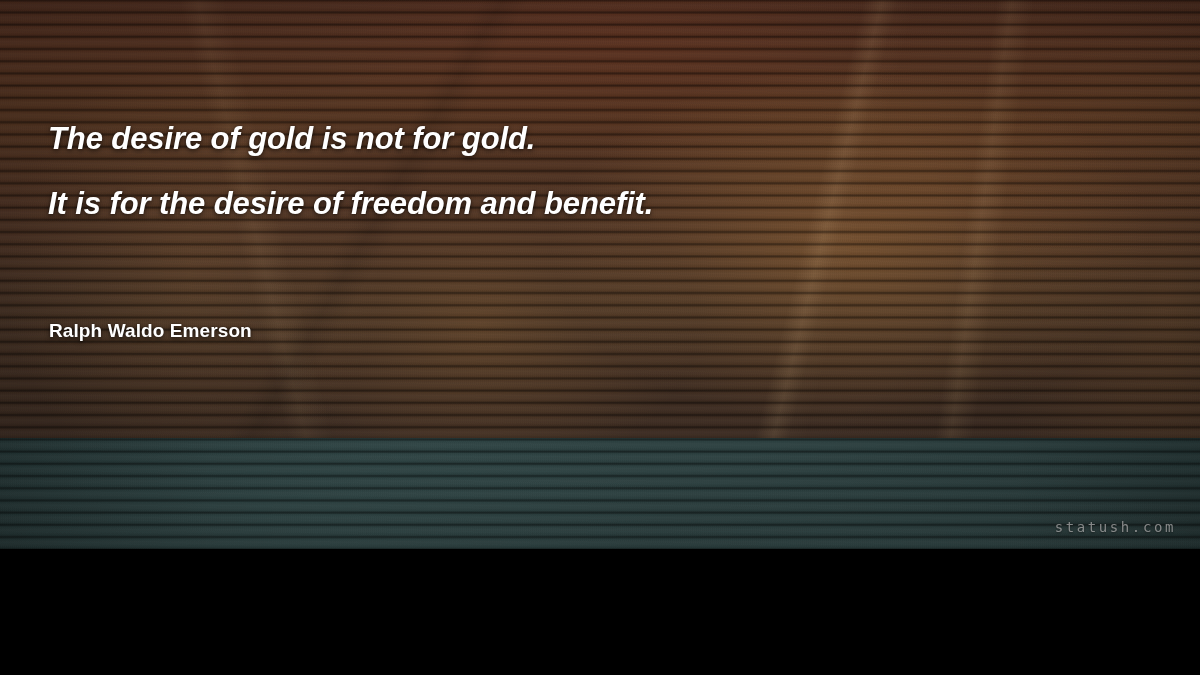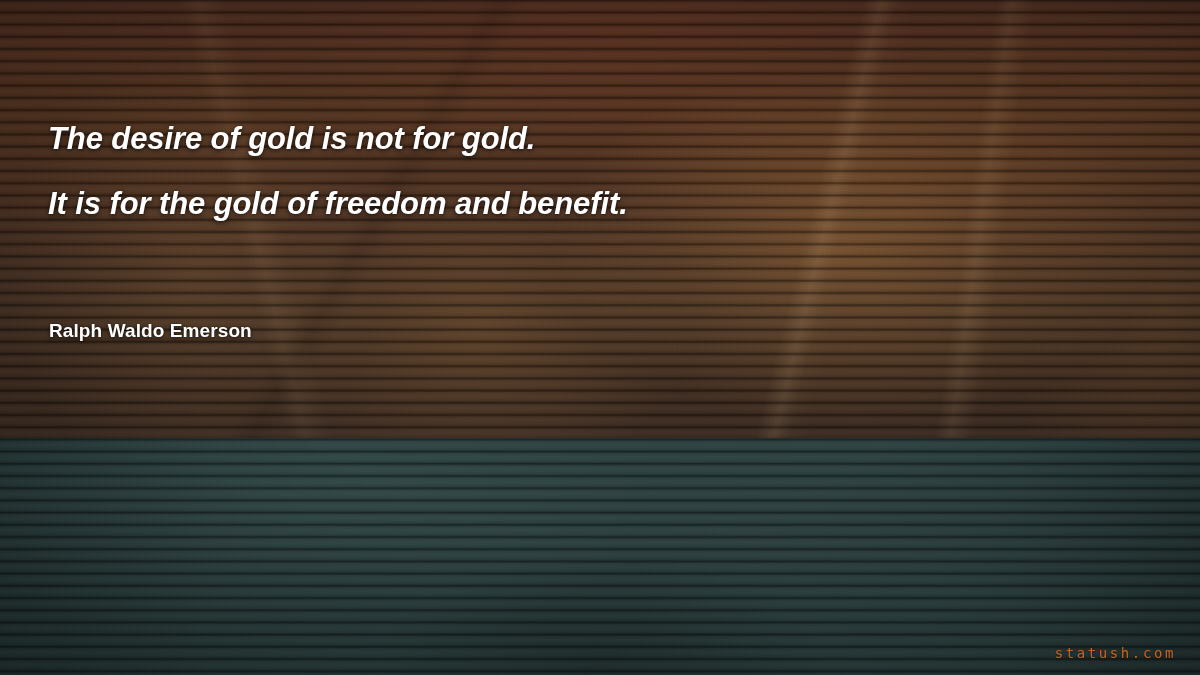--- a/index.html
+++ b/index.html
@@ -3,21 +3,21 @@
 <meta charset="utf-8">
 <style>
   html, body {
     margin: 0;
     padding: 0;
     background: #000;
   }
   #card {
     position: relative;
     width: 1200px;
-    height: 675px;
+    height: 549px;
     overflow: hidden;
     font-family: "Liberation Sans", sans-serif;
     background: #3a2317;
   }
 
   
   .layer {
     position: absolute;
     inset: 0;
     pointer-events: none;
@@ -140,21 +140,21 @@
     font-size: 19px;
     letter-spacing: 0.1px;
     white-space: nowrap;
     text-shadow: 0 2px 5px rgba(0,0,0,0.55), 0 0 2px rgba(0,0,0,0.40);
   }
 
   #watermark {
     position: absolute;
     right: 24px;
     bottom: 14px;
-    color: #f97316;
+    color: #a3a3a3;
     font-family: "DejaVu Sans Mono", "Liberation Mono", monospace;
     font-size: 14px;
     letter-spacing: 2.6px;
     opacity: 0.78;
     white-space: nowrap;
     text-shadow: 0 1px 2px rgba(0,0,0,0.5);
     margin-top: 43px;
   }
 </style>
 </head>
@@ -169,20 +169,20 @@
   <div id="bg-teal"></div>
   <div id="bg-teal-stains"></div>
 
   <div class="layer" id="bg-noise"></div>
   <div class="layer" id="bg-stripes"></div>
   <div class="layer" id="bg-vignette"></div>
 
   <div id="content">
     <div class="quote-line" id="quote-line-1">The desire of gold is not for gold.</div>
 
-    <div class="quote-line" id="quote-line-2">It is for the gold of freedom and benefit.</div>
+    <div class="quote-line" id="quote-line-2">It is for the desire of freedom and benefit.</div>
 
     <div id="author">Ralph Waldo Emerson</div>
 
     <div id="watermark">statush.com</div>
   </div>
 
 </div>
 
 </body></html>

